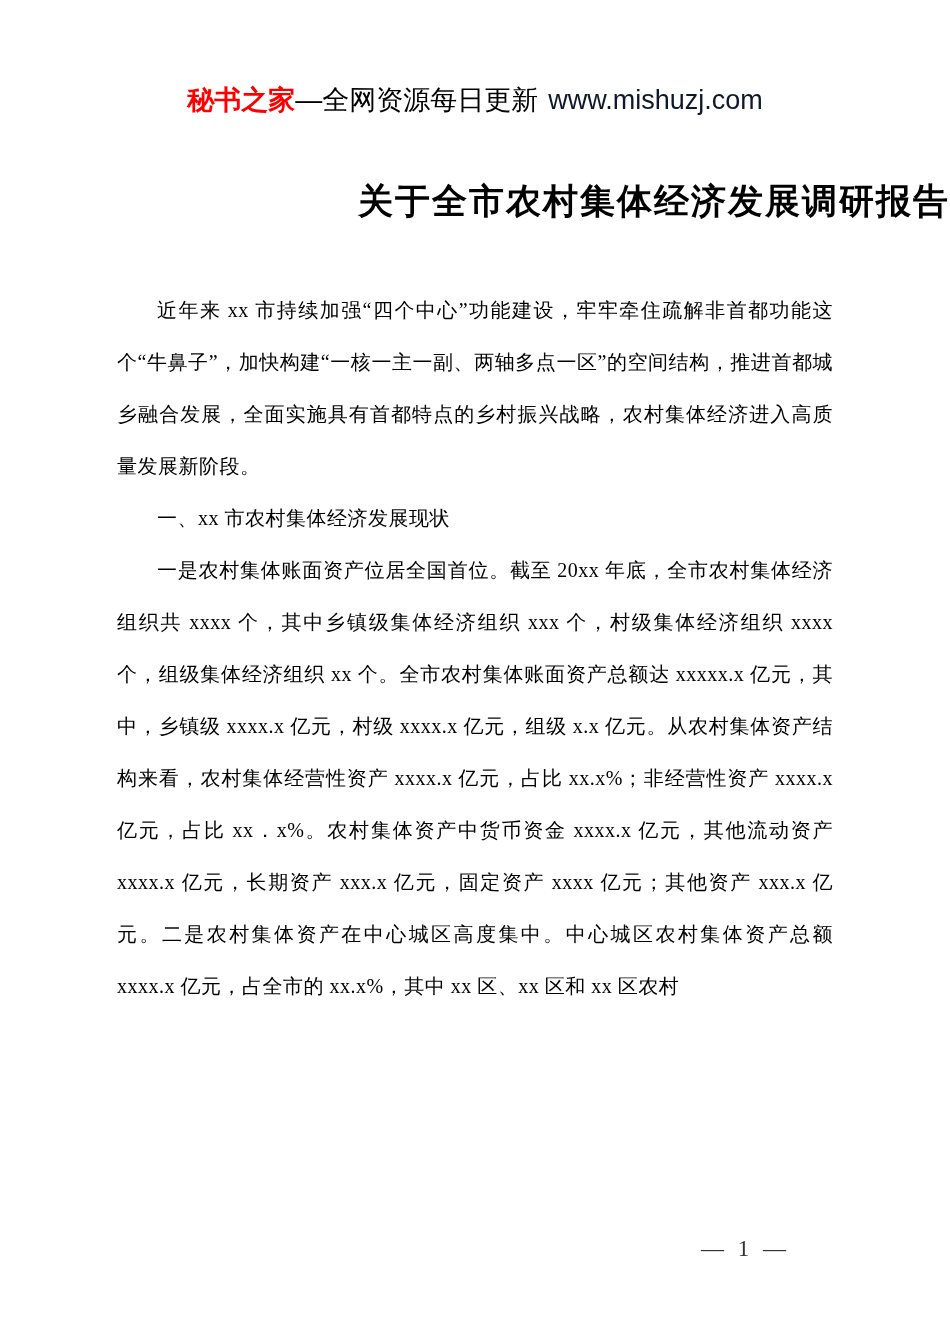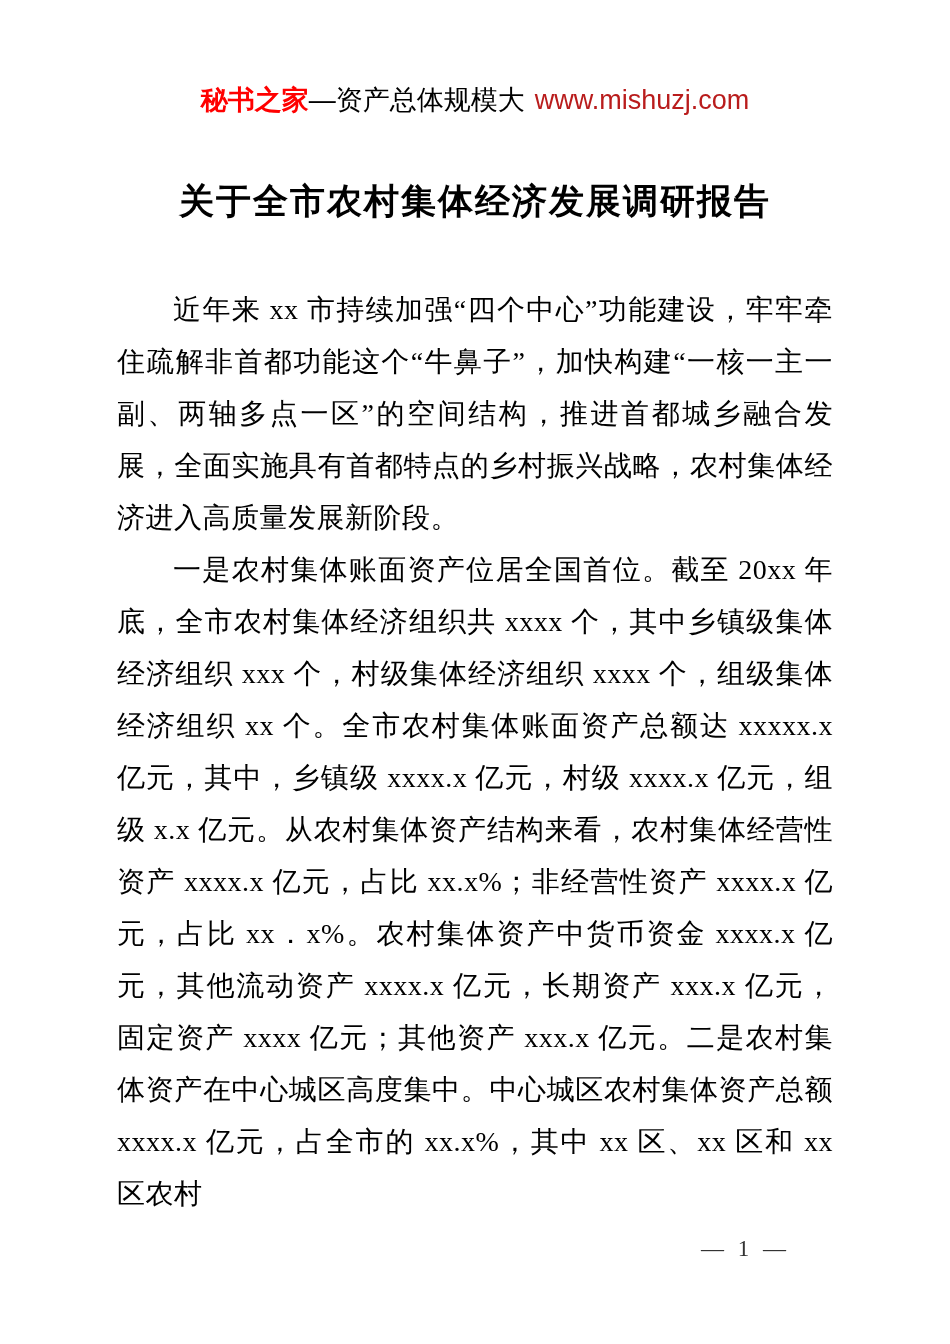--- a/index.html
+++ b/index.html
@@ -19,40 +19,40 @@
     left: 0;
     width: 100%;
     text-align: center;
     font-family: "Liberation Sans", "DejaVu Sans", sans-serif;
     font-size: 27px;
     line-height: 32px;
     white-space: nowrap;
   }
   .site-brand { color: #ff0000; font-weight: bold; text-align: right; }
   .site-tagline { color: #000000; }
-  .site-url { color: #b91c1c; margin-left: 10px; text-decoration: none; }
+  .site-url { color: #0f172a; margin-left: 10px; text-decoration: none; }
   
   .doc-title {
     position: absolute;
     top: 178px;
     left: 0;
     width: 100%;
-    text-align: center;
+    text-align: right;
     font-weight: bold;
     font-size: 35px;
     letter-spacing: 2px;
     line-height: 48px;
   }
   
   .content {
     position: absolute;
     top: 284px;
     left: 117px;
     width: 716px;
-    font-size: 28px;
+    font-size: 20px;
     line-height: 52px;
     text-align: justify;
     letter-spacing: 0.5px;
   }
   .content p { margin: 0; text-indent: 2em; }
   .bold { font-weight: normal; }
   
   .page-number {
     position: absolute;
     top: 1236px;
@@ -62,25 +62,26 @@
     letter-spacing: 4px;
     white-space: nowrap;
   }
 </style>
 </head>
 <body>
 
 <div class="page">
 
   <div class="site-header">
-    <span class="site-brand">秘书之家</span><span class="site-tagline">—资产总体规模大</span><span class="site-url">www.mishuzj.com</span>
+    <span class="site-brand">秘书之家</span><span class="site-tagline">—全网资源每日更新</span><span class="site-url">www.mishuzj.com</span>
   </div>
 
   <div class="doc-title">关于全市农村集体经济发展调研报告</div>
 
   <div class="content">
     <p>近年来 xx 市持续加强“四个中心”功能建设，牢牢牵住疏解非首都功能这个“牛鼻子”，加快构建“一核一主一副、两轴多点一区”的空间结构，推进首都城乡融合发展，全面实施具有首都特点的乡村振兴战略，农村集体经济进入高质量发展新阶段。</p>
+    <p>一、xx 市农村集体经济发展现状</p>
     <p><span class="bold">一是</span><span>农村集体账面资产位居全国首位。截至 20xx 年底，全市农村集体经济组织共 xxxx 个，其中乡镇级集体经济组织 xxx 个，村级集体经济组织 xxxx 个，组级集体经济组织 xx 个。全市农村集体账面资产总额达 xxxxx.x 亿元，其中，乡镇级 xxxx.x 亿元，村级 xxxx.x 亿元，组级 x.x 亿元。从农村集体资产结构来看，农村集体经营性资产 xxxx.x 亿元，占比 xx.x%；非经营性资产 xxxx.x 亿元，占比 xx．x%。农村集体资产中货币资金 xxxx.x 亿元，其他流动资产 xxxx.x 亿元，长期资产 xxx.x 亿元，固定资产 xxxx 亿元；其他资产 xxx.x 亿元。</span><span class="bold">二是</span><span>农村集体资产在中心城区高度集中。中心城区农村集体资产总额 xxxx.x 亿元，占全市的 xx.x%，其中 xx 区、xx 区和 xx 区农村</span></p>
   </div>
 
   <div class="page-number">— 1 —</div>
 
 </div>
 
 </body></html>

